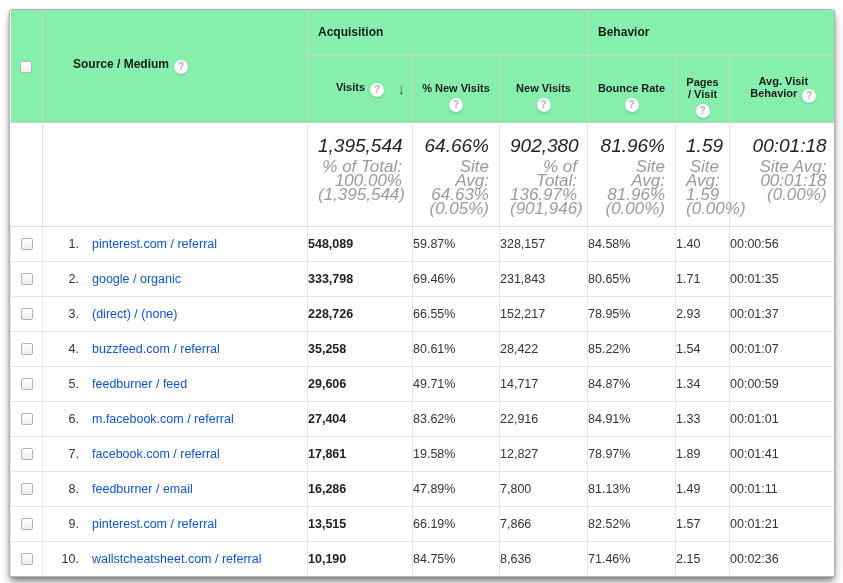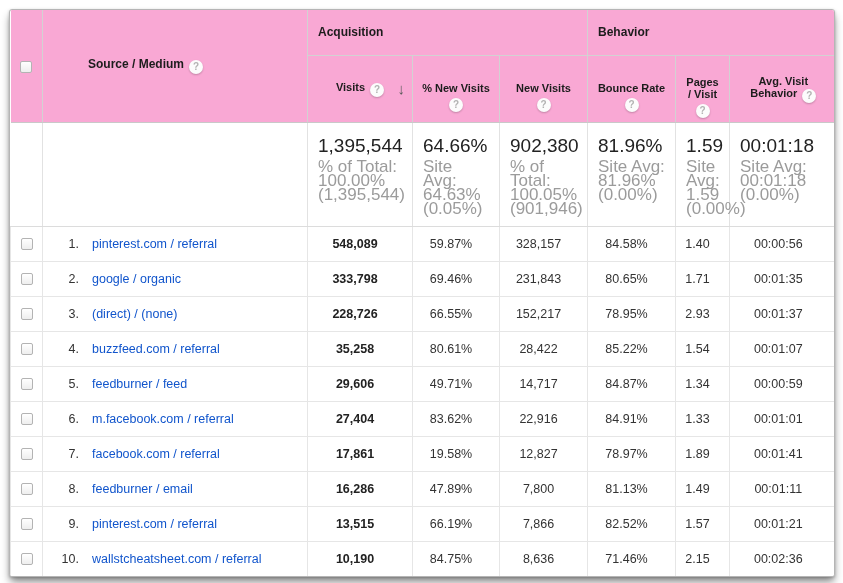--- a/index.html
+++ b/index.html
@@ -7,61 +7,61 @@
     font-family: "Liberation Sans", sans-serif; }
   .card {
     position: absolute; left: 9px; top: 9px; width: 826px;
     background: #fff; border: 1px solid #b5b5b5; border-radius: 3px;
     box-shadow: 0 6px 9px -1px rgba(0,0,0,0.45), 0 1px 3px rgba(0,0,0,0.22);
     overflow: hidden;
   }
   table { border-collapse: collapse; table-layout: fixed; width: 100%; }
 
   
-  thead th { background: #f9a8d4; color: #1c1c1c; font-weight: bold; vertical-align: middle; }
+  thead th { background: #86efac; color: #1c1c1c; font-weight: bold; vertical-align: middle; }
   th.cbh { border-right: 1px solid #d2d2d2; border-bottom: 1px solid #c9c9c9; text-align: center; }
-  th.srch { text-align: left; padding-left: 45px; font-size: 12px;
+  th.srch { text-align: left; padding-left: 30px; font-size: 12px;
     border-right: 1px solid #d2d2d2; border-bottom: 1px solid #c9c9c9; }
   tr.grp th { height: 45px; }
   th.grp-cell { text-align: left; font-size: 12px; padding-left: 10px;
     border-left: 1px solid #d2d2d2; border-bottom: 1px solid #d2d2d2; }
   tr.cols th { height: 55px; font-size: 11px; text-align: center;
     border-left: 1px solid #d2d2d2; border-bottom: 1px solid #c9c9c9; padding: 4px 8px; }
   th.visith { position: relative; }
   .arrow { position: absolute; right: 7px; top: 50%; margin-top: -9px;
     font-size: 15px; color: #5a5a5a; font-weight: bold; }
   .stack .collbl { display: block; margin-bottom: 2px; margin-top: 16px; }
   .help {
     display: inline-block; width: 14px; height: 14px; border-radius: 50%;
     background: #fcfcfc; color: #b3b3b3; font-size: 10px; line-height: 14px;
     text-align: center; font-weight: bold; margin-left: 5px; vertical-align: -2px;
     box-shadow: 0 1px 2px rgba(0,0,0,0.22);
   }
   .stack .help { margin-left: 0; }
 
   
-  tr.totals td { vertical-align: top; padding: 12px 10px 10px;
-    border-left: 1px solid #e2e2e2; border-bottom: 1px solid #dcdcdc; background: #fff; height: 95px; }
+  tr.totals td { vertical-align: top; text-align: right; padding: 12px 10px 10px;
+    border-left: 1px solid #e2e2e2; border-bottom: 1px solid #dcdcdc; background: #fff; height: 95px; font-style: italic; }
   tr.totals td.blank { border-left: none; }
   tr.totals td.blank2 { border-left: 1px solid #e2e2e2; }
   .big { font-size: 19px; color: #222; margin-bottom: 3px; white-space: nowrap; }
   .sub { font-size: 17px; color: #9b9b9b; line-height: 14px; }
 
   
   tr.r td { height: 35px; font-size: 12.5px; color: #333;
     border-top: 1px solid #e6e6e6; border-left: 1px solid #e6e6e6; background: #fff; }
   tr.r:first-of-type td { border-top: none; }
   td.cb { background: #f7f7f7; text-align: center; border-left: none; }
   .checkbox { display: inline-block; width: 12px; height: 12px;
     border: 1px solid #b3b3b3; border-radius: 2px;
     background: linear-gradient(#ffffff, #eeeeee); vertical-align: middle; }
   td.src { text-align: left; margin-left: 21px; }
   .rank { display: inline-block; width: 36px; text-align: right; color: #333; }
   .link { color: #1155cc; text-decoration: none; margin-left: 13px; }
-  td.num { text-align: center; padding-right: 10px; white-space: nowrap; }
+  td.num { text-align: left; padding-right: 10px; white-space: nowrap; }
   td.num.b { font-weight: bold; color: #222; }
 </style>
 </head>
 <body>
 
 <div class="card">
 <table>
   <colgroup>
     <col style="width:32px">
         <col style="width:265px">
@@ -126,21 +126,21 @@
         <div class="sub">
           <div>Site Avg:</div>
           <div>64.63%</div>
           <div>(0.05%)</div>
         </div>
       </td>
       <td>
         <div class="big">902,380</div>
         <div class="sub">
           <div>% of Total:</div>
-          <div>100.05%</div>
+          <div>136.97%</div>
           <div>(901,946)</div>
         </div>
       </td>
       <td>
         <div class="big">81.96%</div>
         <div class="sub">
           <div>Site Avg:</div>
           <div>81.96%</div>
           <div>(0.00%)</div>
         </div>

